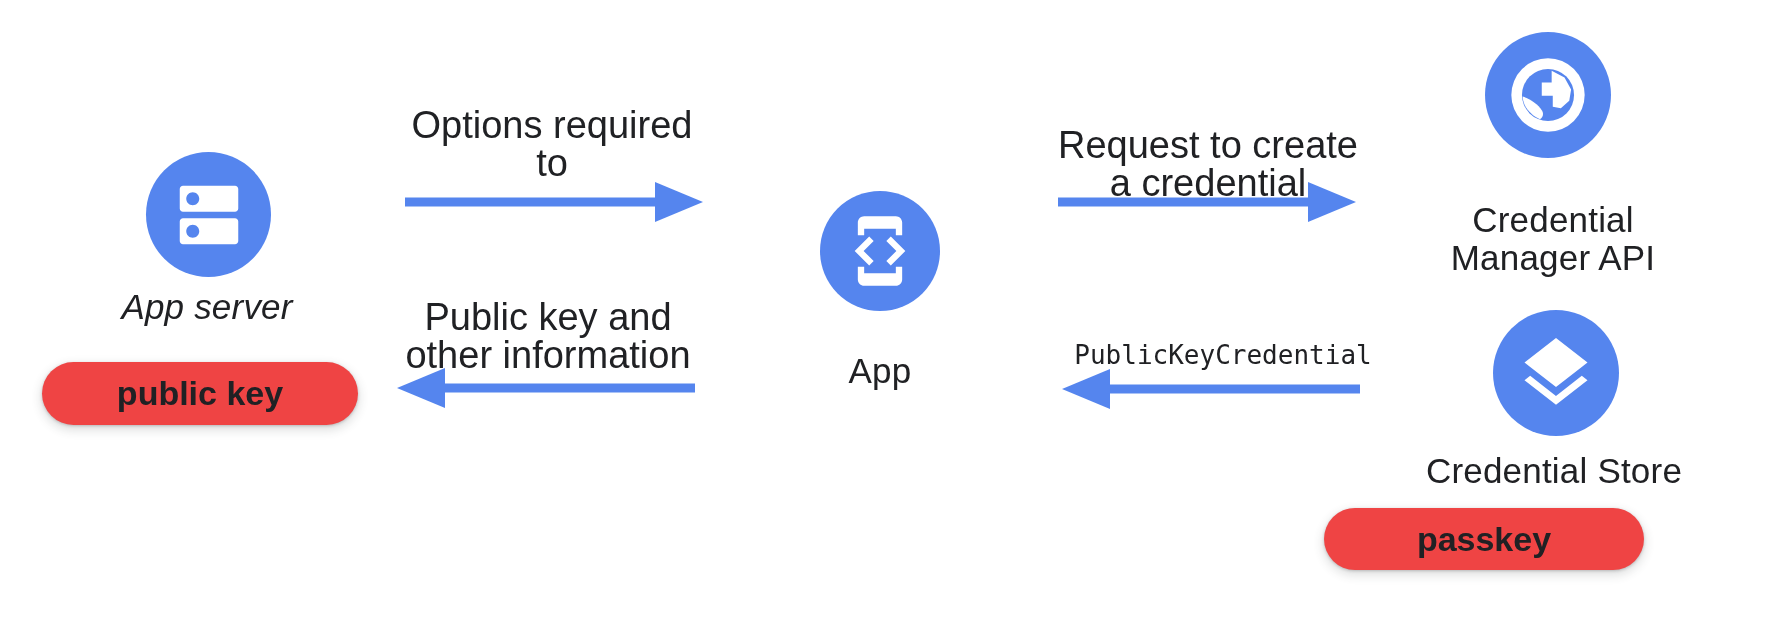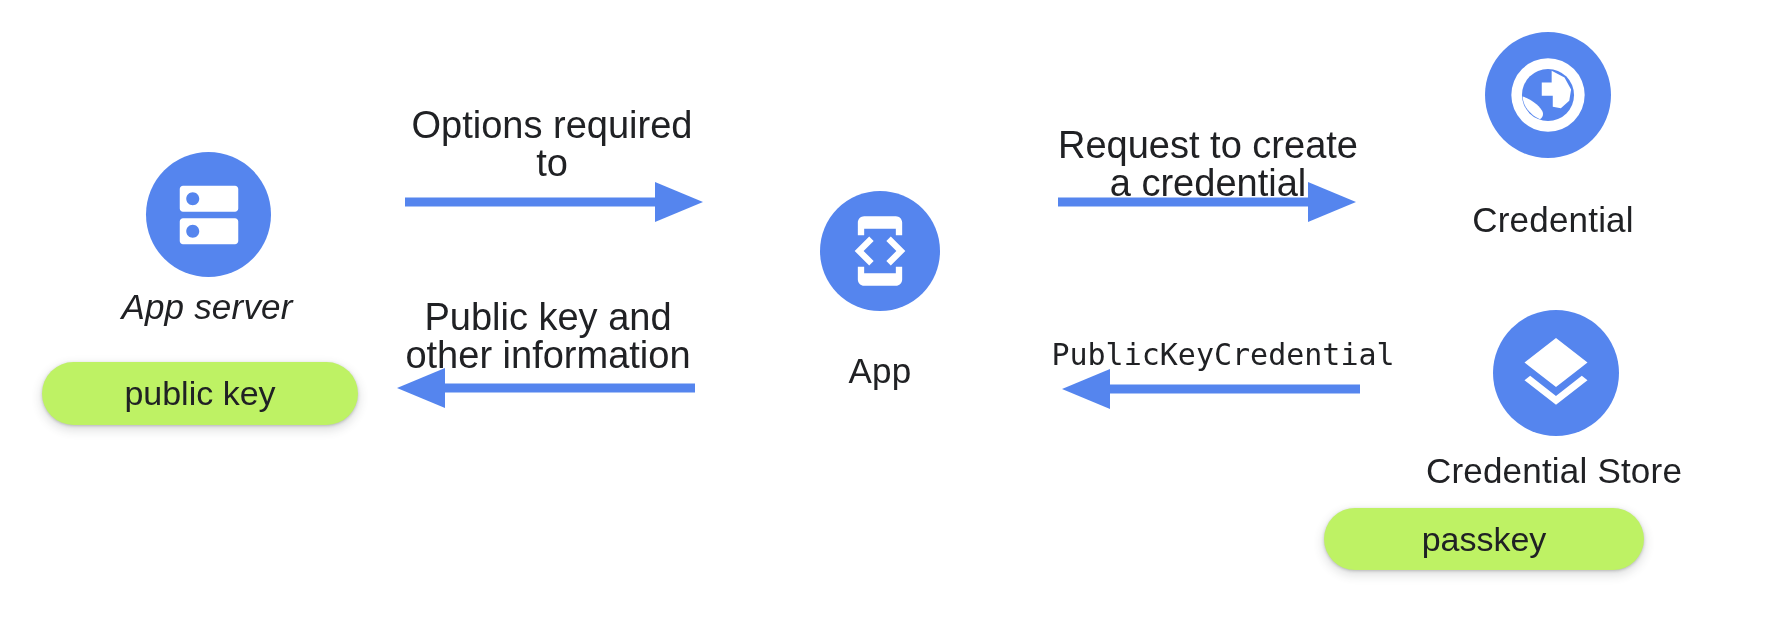--- a/index.html
+++ b/index.html
@@ -47,38 +47,38 @@
     font-size: 38px;
     line-height: 38px;
     font-weight: 400;
     color: var(--text);
   }
 
   .mono-label {
     position: absolute;
     text-align: center;
     font-family: "DejaVu Sans Mono", "Liberation Mono", monospace;
-    font-size: 30px;
+    font-size: 26px;
     line-height: 36px;
     font-weight: 400;
     color: var(--text);
   }
 
   .arrow { position: absolute; }
   .arrow .fill { fill: var(--accent); }
 
   .pill {
     position: absolute;
-    background: #bef264;
+    background: #ef4444;
     border-radius: 33px;
     display: flex;
     align-items: center;
     justify-content: center;
     font-size: 34px;
-    font-weight: 400;
+    font-weight: 700;
     color: var(--text);
     box-shadow: 0 1px 3px rgba(60,64,67,0.28), 0 4px 10px 2px rgba(60,64,67,0.14);
   }
 </style>
 </head>
 <body>
 
 <div class="canvas">
 
   <div class="badge" style="left:146px; top:152px; width:125px; height:125px;">
@@ -118,20 +118,21 @@
   <div class="badge" style="left:1485px; top:32px; width:126px; height:126px;">
     <svg width="88" height="88" viewBox="0 0 24 24">
       <circle class="glyph-white" cx="12" cy="12" r="10"></circle>
       <circle class="glyph-accent" cx="12" cy="12" r="7.1"></circle>
       <path class="glyph-white" d="M13 5.4 L16.5 7.2 L18.3 10.5 L17.8 13.6 L15.5 15.6 L13.3 15.2 L13.3 12.2 L10.3 12.2 L10.3 8.6 L13 8.6 Z"></path>
       <path class="glyph-white" d="M5.1 12.4 C7 13 9.3 14.4 10.4 16.3 C10.9 17.2 10.6 18.2 9.8 18.6 C8.1 17.9 6.4 16.4 5.6 14.6 C5.3 13.9 5.1 13.1 5.1 12.4 Z"></path>
     </svg>
   </div>
   <div class="entity-label" style="left:1398px; top:158px; width:310px;margin-top:43px;">
     <div>Credential</div>
+    <div>Manager API</div>
   </div>
 
   <div class="arrow-label" style="left:398px; top:298px; width:300px;">
     <div>Public key and</div>
     <div>other information</div>
   </div>
   <svg class="arrow" style="left:397px; top:368px;" width="298" height="40" viewBox="0 0 298 40">
     <polygon class="fill" points="48,0 0,20 48,40"></polygon>
     <rect class="fill" x="44" y="15.5" width="254" height="9"></rect>
   </svg>

